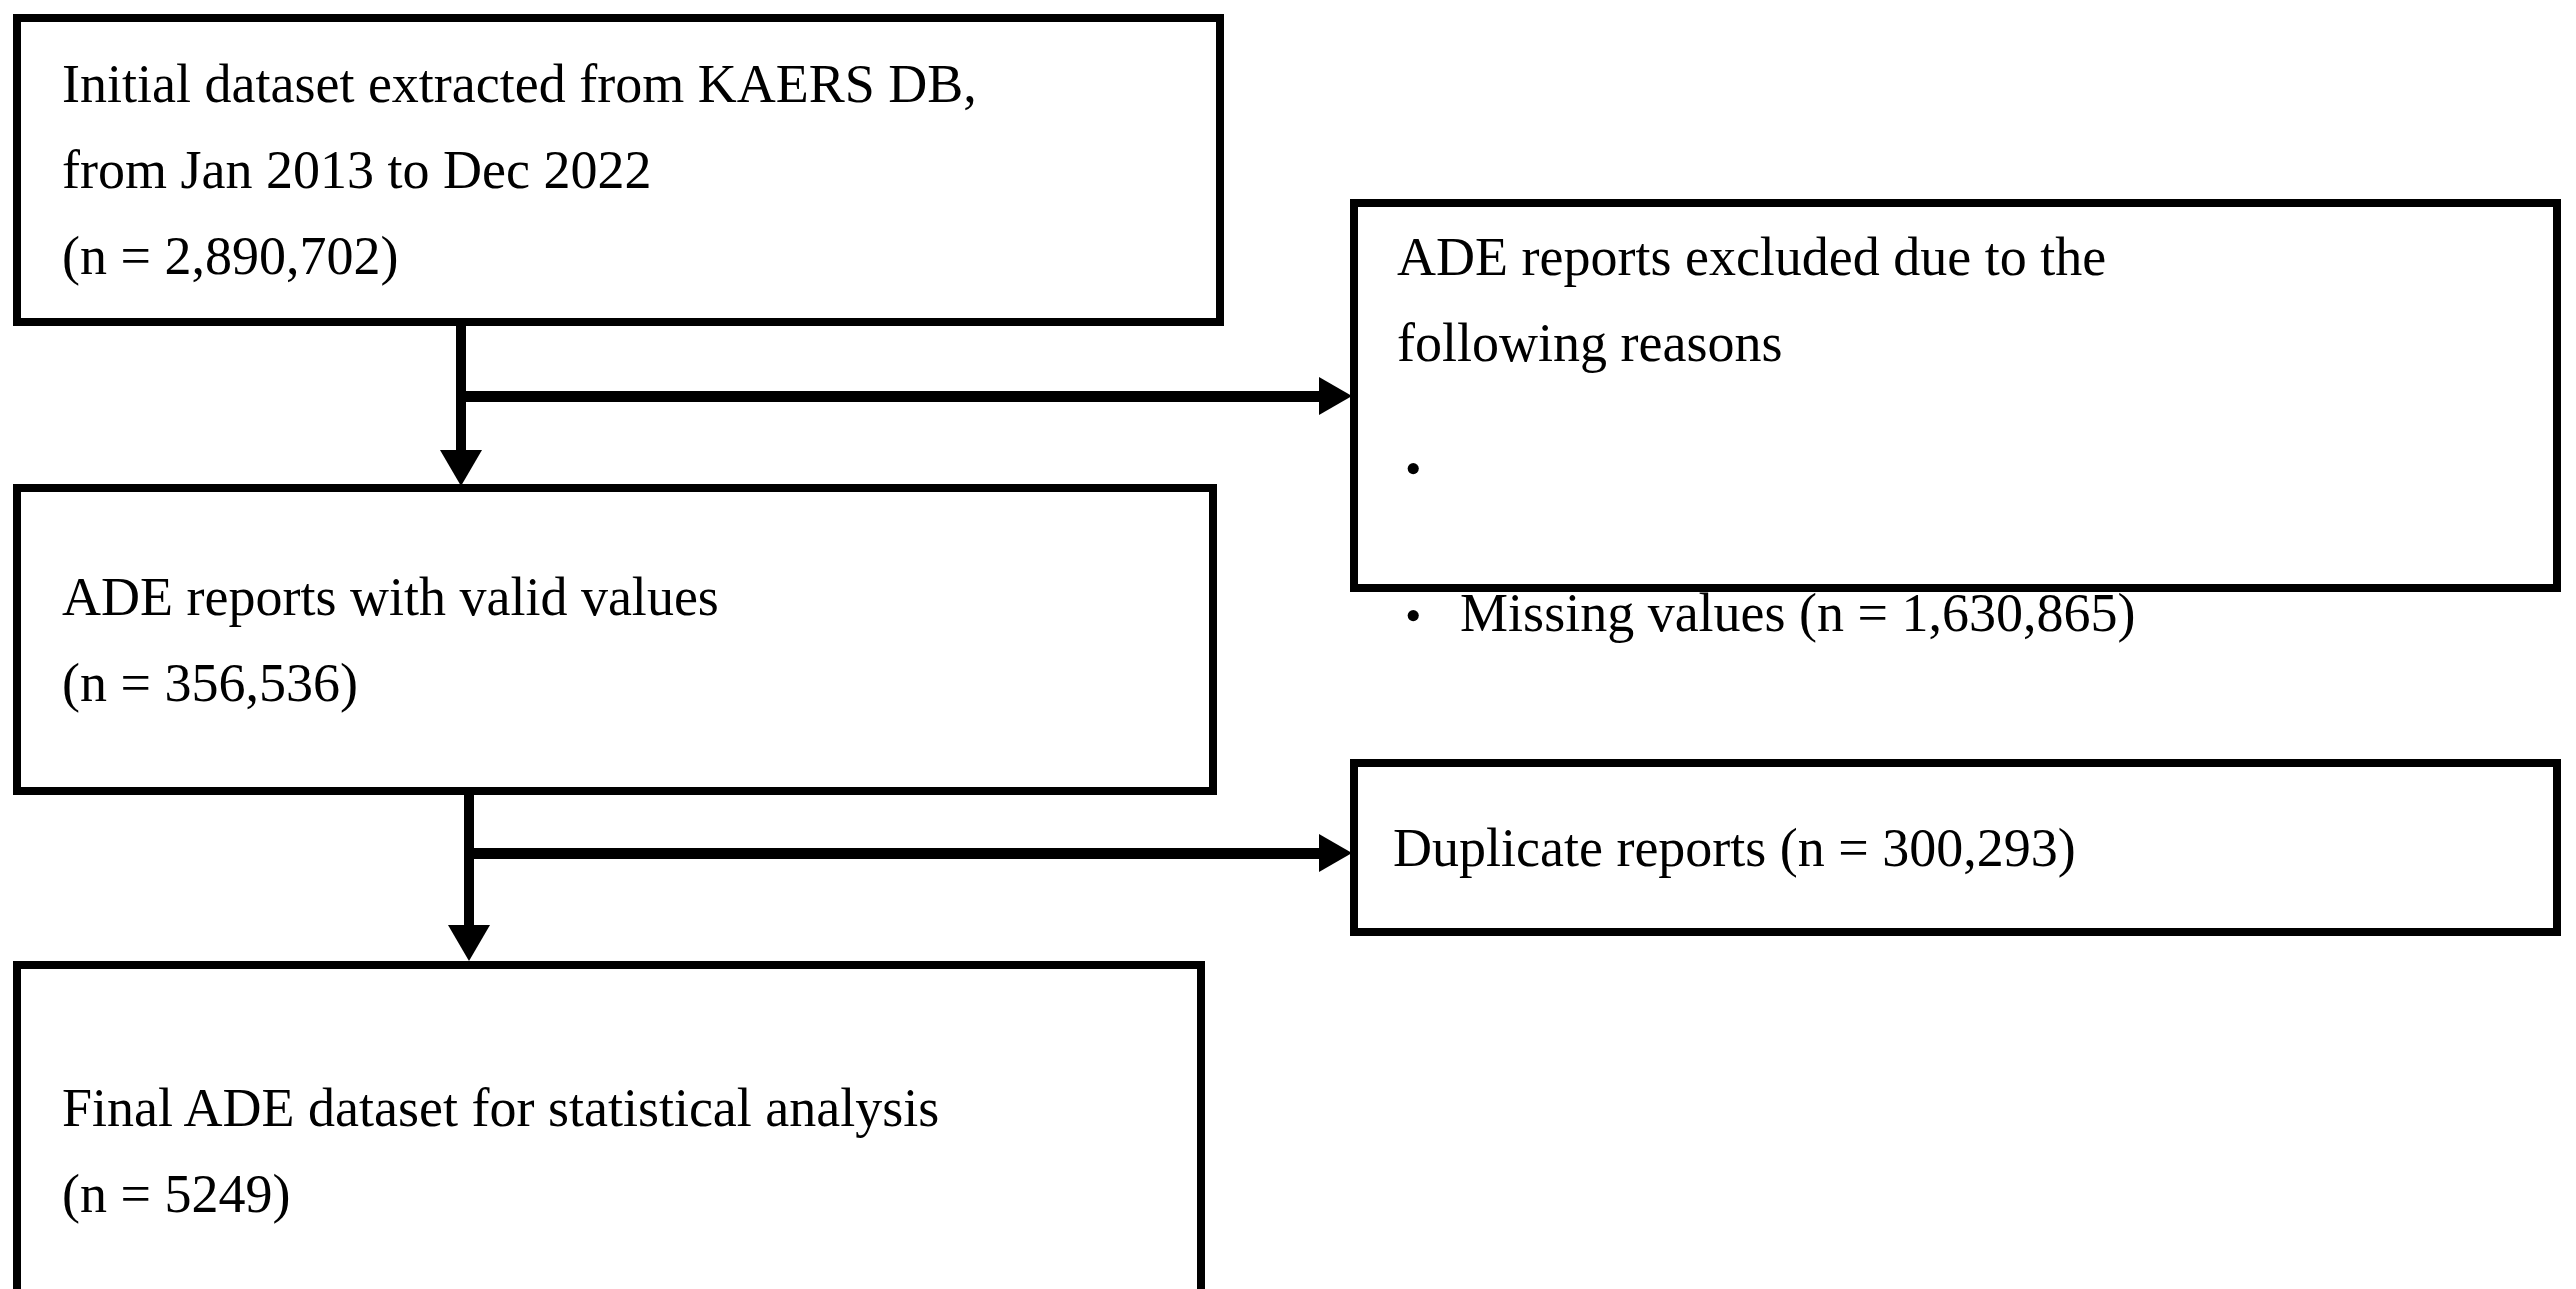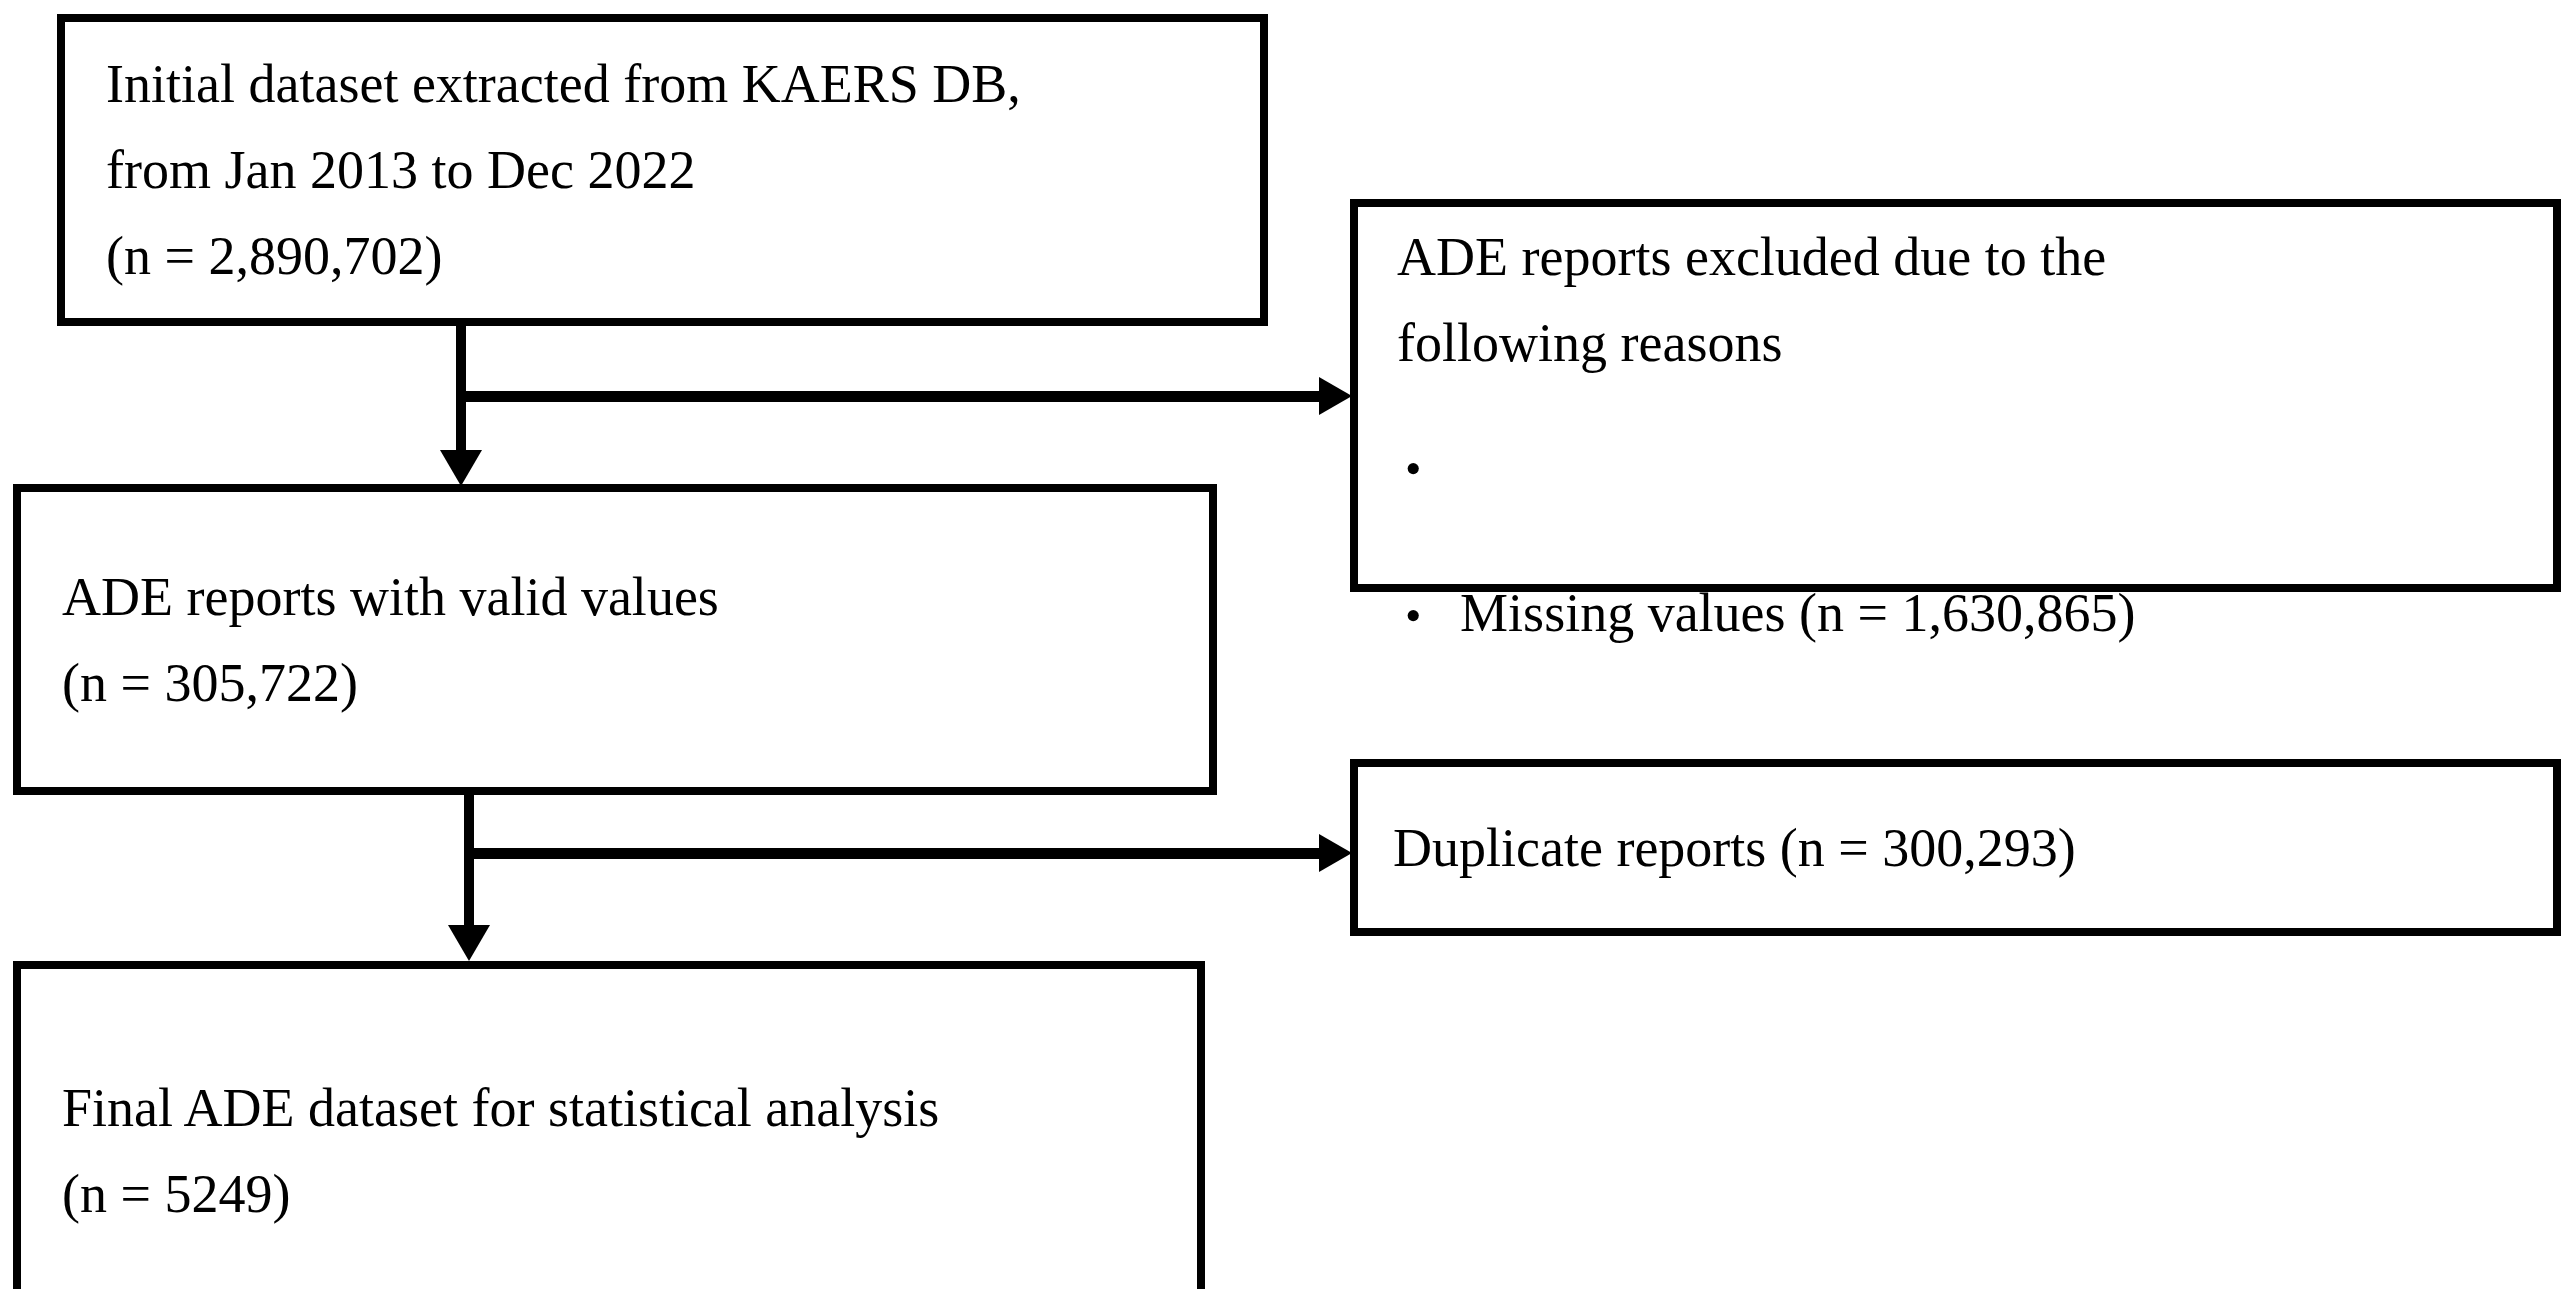--- a/index.html
+++ b/index.html
@@ -25,21 +25,21 @@
     display: flex;
     flex-direction: column;
     justify-content: center;
     font-size: 54px;
     line-height: 86px;
   }
   .box .txt {
     white-space: pre-line;
   }
   
-  .box-initial   { left: 13px;   top: 14px;   width: 1211px; height: 312px; padding: 0 24.4px 0 41px; margin-left: 44px; }
+  .box-initial   { left: 13px;   top: 14px;   width: 1211px; height: 312px; padding: 0 24.4px 0 41px; }
   .box-valid     { left: 13px;   top: 484px;  width: 1204px; height: 311px; padding: 0 24.4px 0 41px; }
   .box-final     { left: 13px;   top: 961px; width: 1192px; height: 380px; padding: 0 24.4px 0 41px; }
   
   .box-excluded  { left: 1350px; top: 199px;  width: 1211px; height: 393px; padding: 6.5px 24.4px 0 39px; justify-content: flex-start; gap: 26px; }
   .box-duplicates{ left: 1350px; top: 759px;  width: 1211px; height: 177px; padding: 0 24.4px 0 35px; }
 
   .bullet-row {
     display: flex;
     align-items: baseline;
   }
@@ -100,21 +100,21 @@
       <span class="bullet-dot">•</span>
     </div>
     <div class="bullet-row second">
       <span class="bullet-dot">•</span>
       <span class="txt">Missing values (n = 1,630,865)</span>
     </div>
   </div>
 
   <div class="box box-valid">
     <div class="txt">ADE reports with valid values
-(n = 305,722)</div>
+(n = 356,536)</div>
   </div>
 
   <div class="box box-duplicates">
     <div class="txt">Duplicate reports (n = 300,293)</div>
   </div>
 
   <div class="box box-final">
     <div class="txt">Final ADE dataset for statistical analysis
 (n = 5249)</div>
   </div>

